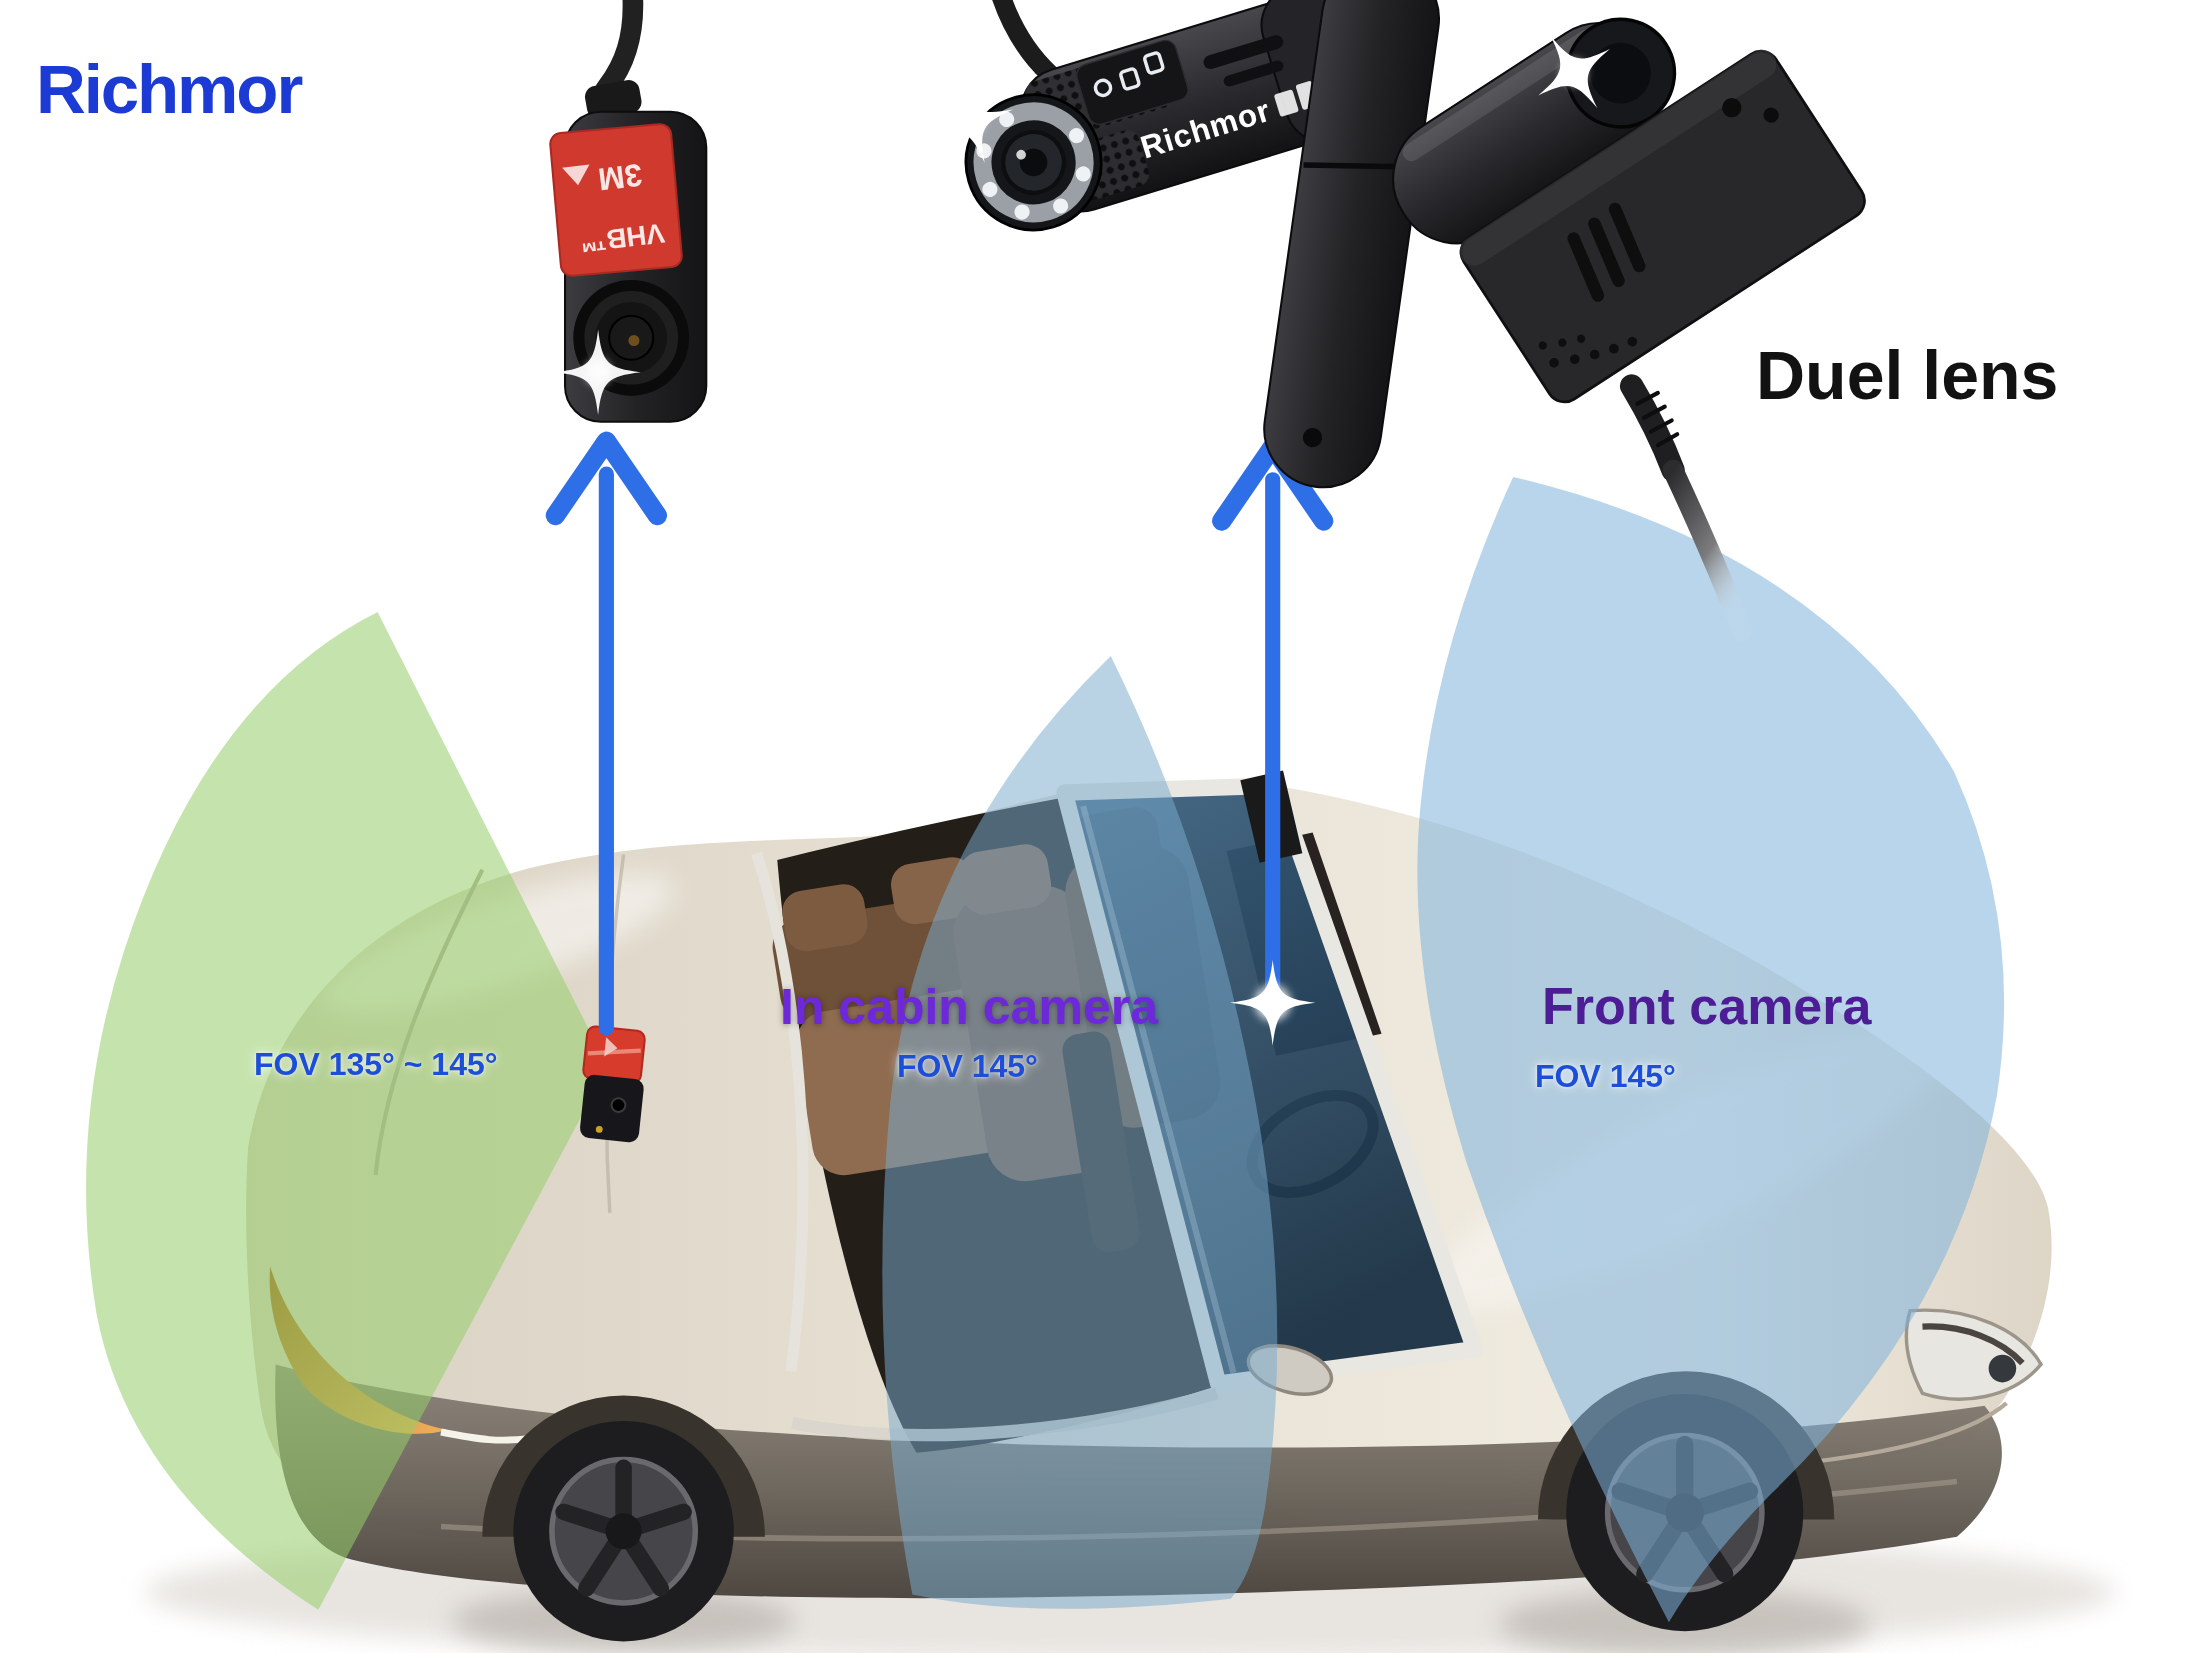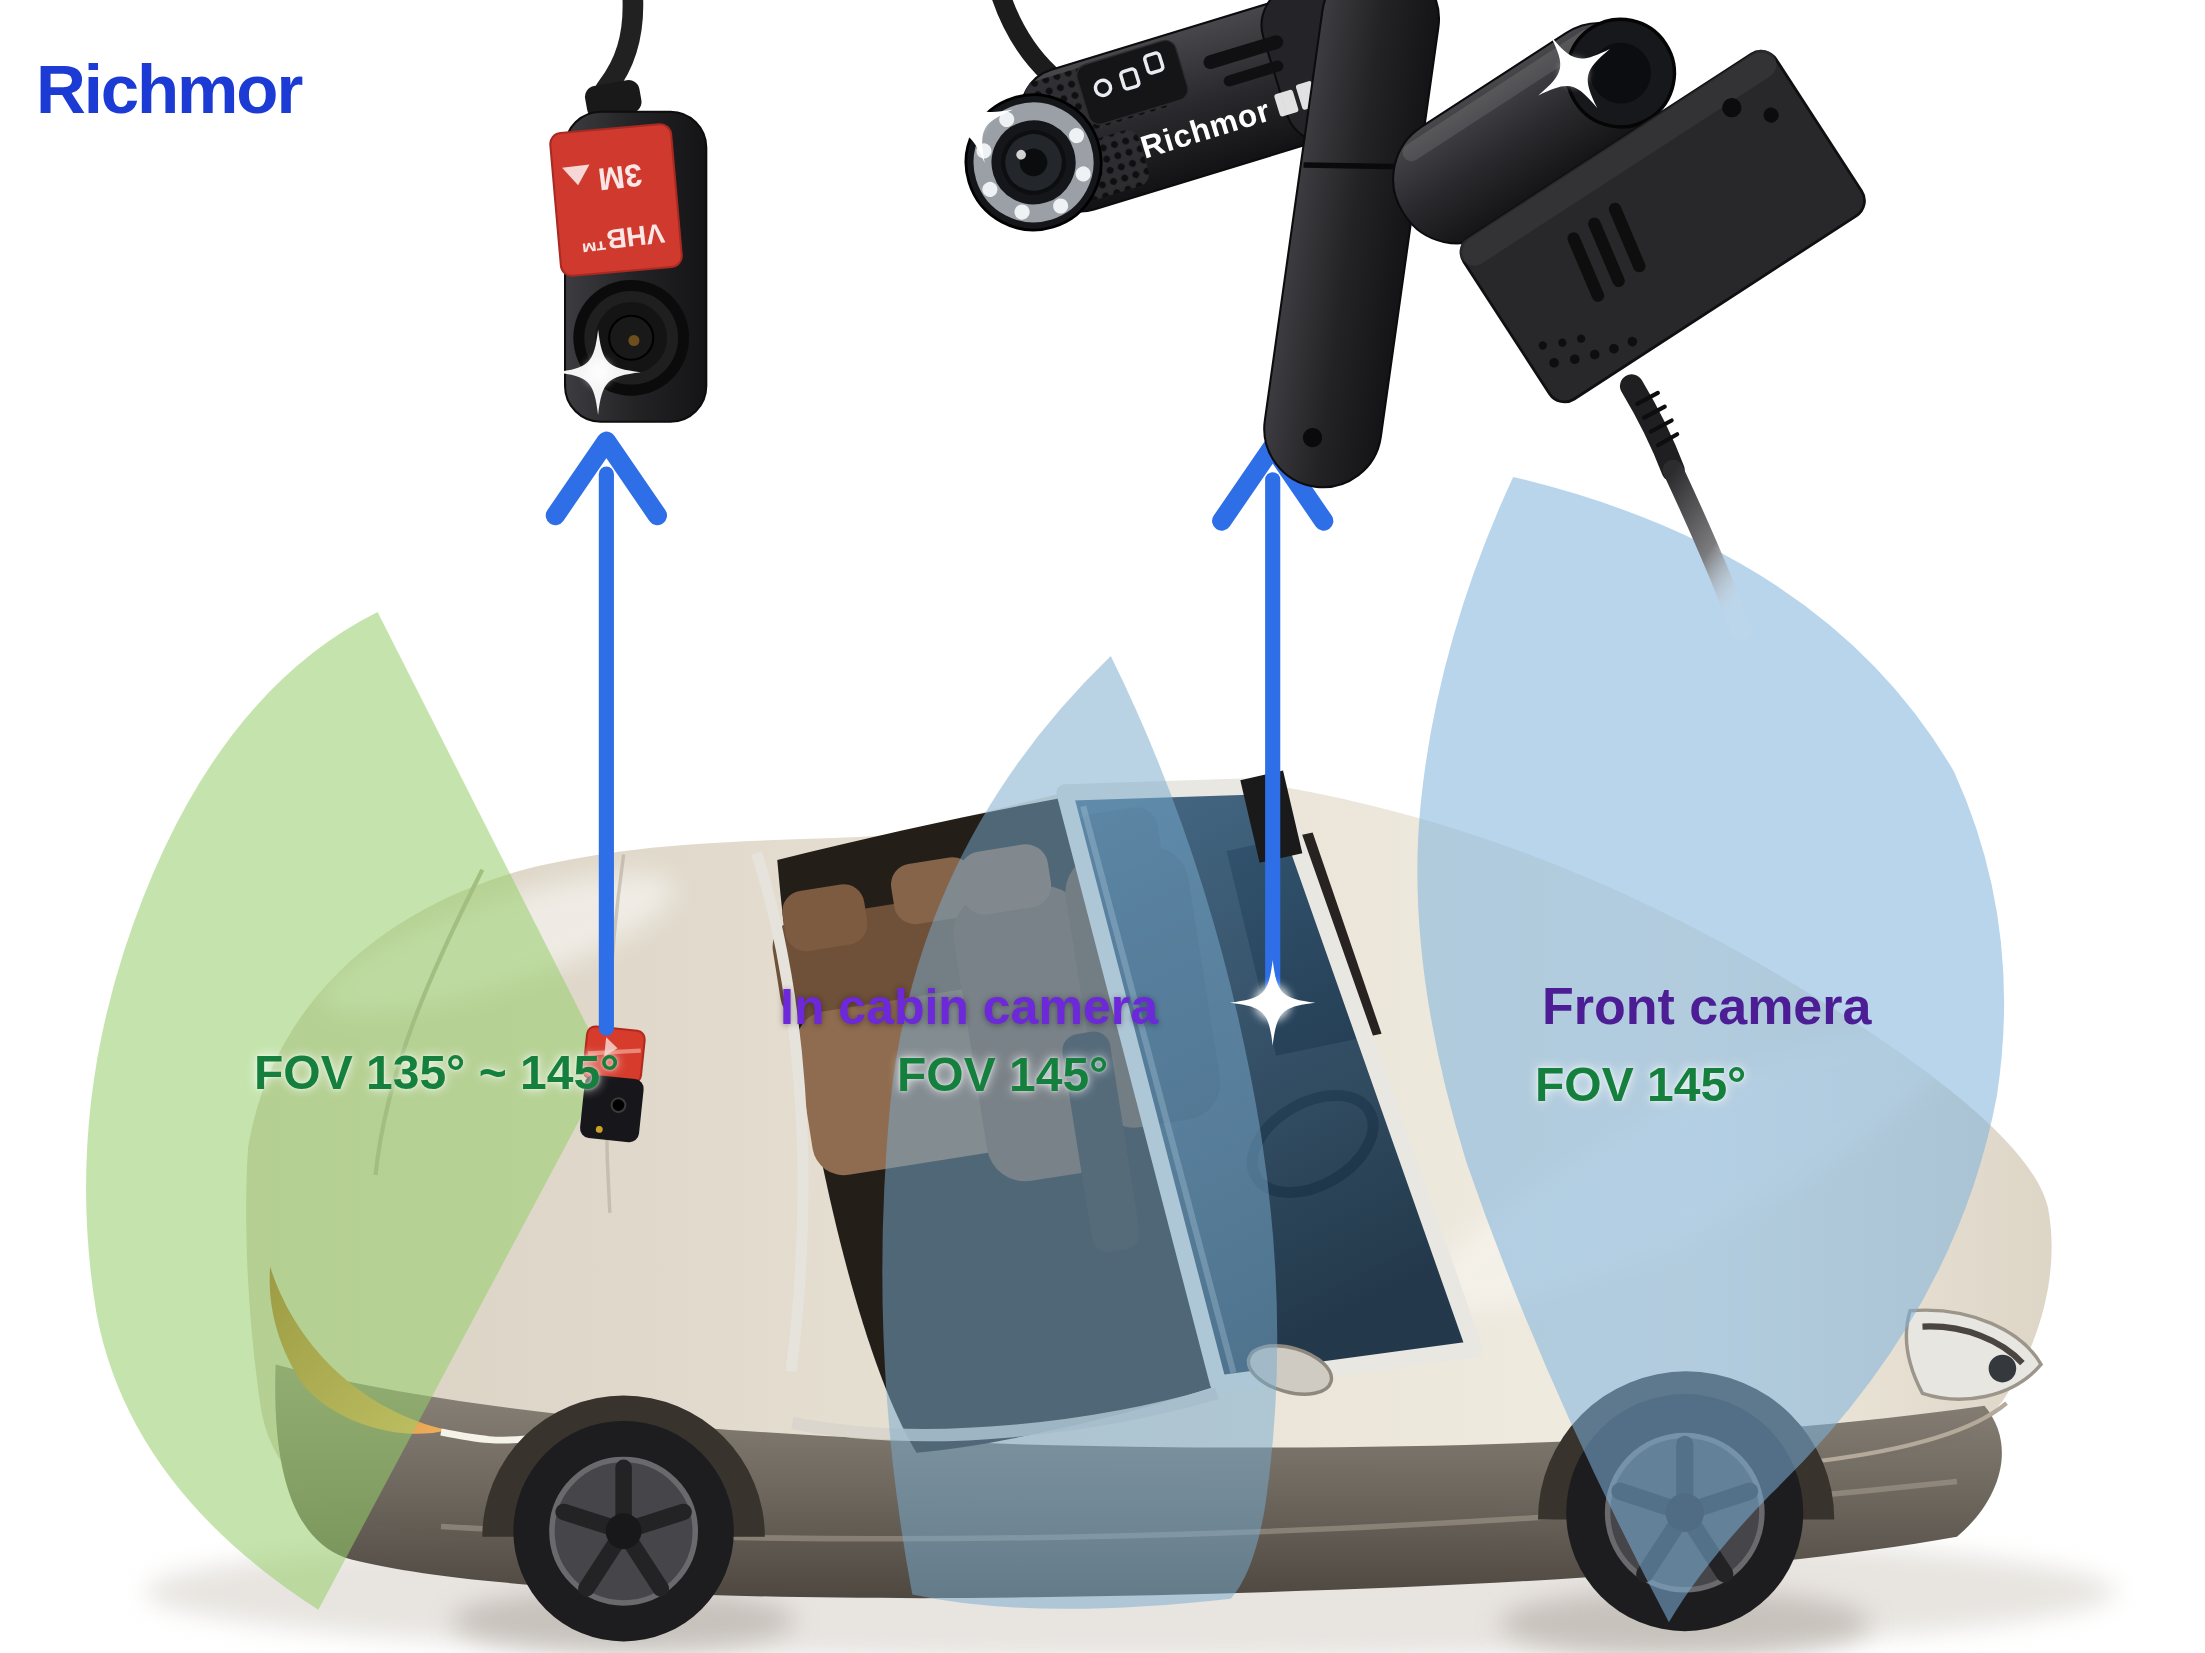--- a/index.html
+++ b/index.html
@@ -13,21 +13,21 @@
     left:36px;top:54px;font-size:69px;font-weight:800;letter-spacing:-2.1px;
     color:#1c3ad4;
   }
   .hd1{left:1764px;top:267px;font-size:54px;color:#171717;}
   .hd2{left:1756px;top:340px;font-size:68px;color:#121212;}
   .cam-title{font-size:50px;}
   .rear-title{left:258px;top:984px;color:#2e7d26;}
   .cabin-title{left:780px;top:981px;color:#6d28d9;text-shadow:0 1.4px 6.9px rgba(0,0,0,.38);}
   .front-title{left:1542px;top:979px;color:#4c1d95;font-size:52px;}
   .fov{
-    font-size:48px;color:#15803d;
+    font-size:32px;color:#1d4ed8;
     text-shadow:0 0 11px rgba(255,255,255,.9),0 0 3.4px rgba(255,255,255,.65);
   }
   .rear-fov{left:254px;top:1048px;}
   .cabin-fov{left:897px;top:1050px;}
   .front-fov{left:1535px;top:1060px;}
 </style>
 </head>
 <body>
 
 <div class="stage" data-name="poster">
@@ -296,20 +296,21 @@
             <path d="M 2386 606 L 2416 590"></path>
             <path d="M 2396 626 L 2426 610"></path>
             <path d="M 2406 646 L 2434 630"></path>
       </g>
       <path data-name="cable-fade" d="M 2428 682 C 2456 742 2492 820 2528 916" stroke="url(#gradCable)" stroke-width="30"></path>
     </g>
   </g>
 </svg>
 
   <div class="lbl logo" data-name="brand-logo">Richmor</div>
+  <div class="lbl hd2" data-name="headline-line2">Duel lens</div>
 
   <div class="lbl fov rear-fov" data-name="rear-camera-fov">FOV 135° ~ 145°</div>
 
   <div class="lbl cam-title cabin-title" data-name="cabin-camera-label">In cabin camera</div>
   <div class="lbl fov cabin-fov" data-name="cabin-camera-fov">FOV 145°</div>
 
   <div class="lbl cam-title front-title" data-name="front-camera-label">Front camera</div>
   <div class="lbl fov front-fov" data-name="front-camera-fov">FOV 145°</div>
 </div>
 

